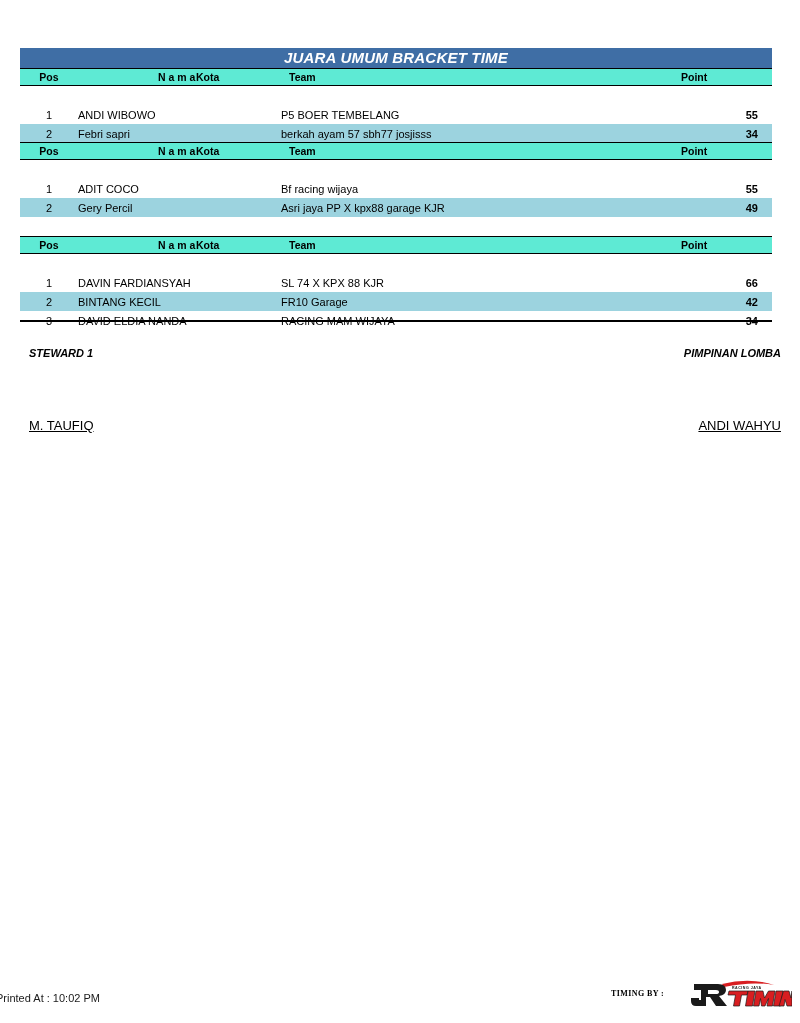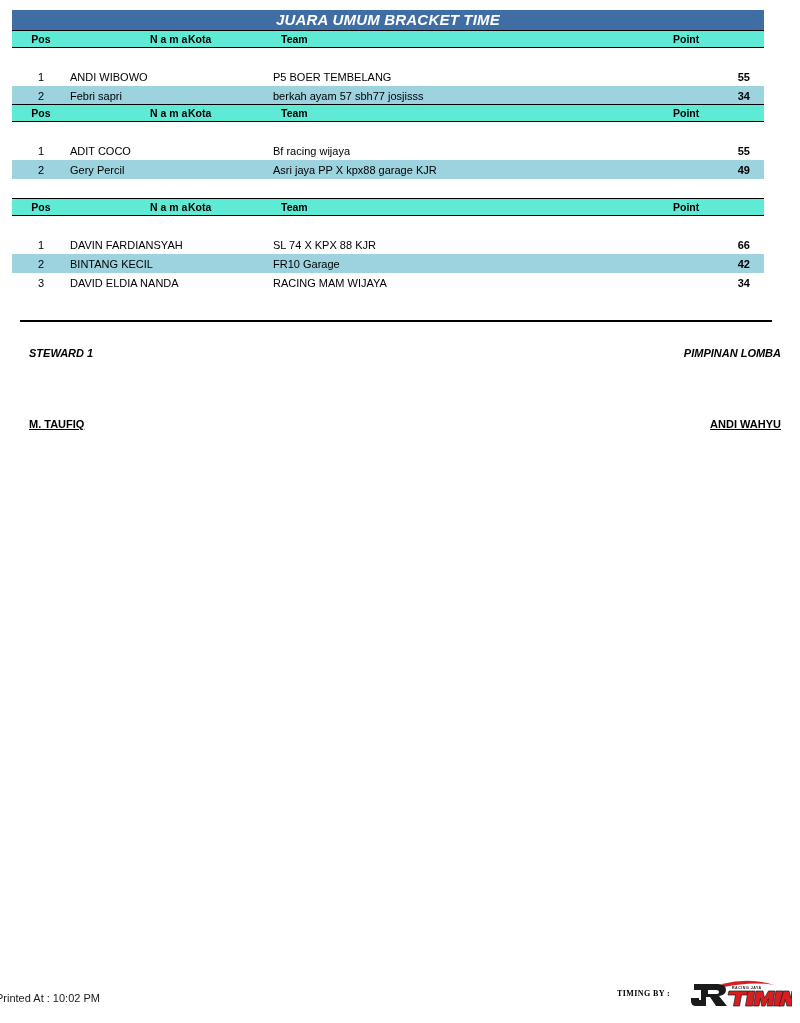--- a/index.html
+++ b/index.html
@@ -19,22 +19,23 @@
 
   .page {
     position: relative;
     width: 800px;
     height: 1023px;
   }
 
   
   .result-block {
     position: absolute;
-    left: 12px;
+    left: 20px;
     width: 752px;
+    margin-top: 38px;
   }
 
   .block-title {
     background: #3F6EA5;
     color: #ffffff;
     font-style: italic;
     font-weight: bold;
     font-size: 15px;
     text-align: center;
     letter-spacing: 0.2px;
@@ -113,41 +114,41 @@
     font-size: 11px;
     font-style: italic;
     font-weight: bold;
   }
   .sig-titles { top: 347px; }
   .sig-names  { top: 418px; }
 
   .sig-names span {
     text-decoration: underline;
     font-style: normal;
-    font-weight: bold;
-    font-size: 11px;
+    font-weight: normal;
+    font-size: 13px;
   }
 
   
   .printed-at {
     position: absolute;
     left: -4px;
     top: 992px;
     font-size: 11px;
     color: #1a1a1a;
     white-space: nowrap;
   }
 
   .timing-by {
     position: absolute;
     right: 8px;
     top: 978px;
     display: flex;
     align-items: center;
-    gap: 18px;
+    gap: 24px;
   }
 
   .timing-by-label {
     font-size: 8px;
     font-weight: bold;
     font-family: "Liberation Serif", serif;
     letter-spacing: 0.4px;
     color: #000;
     padding-bottom: 2px;
   }

